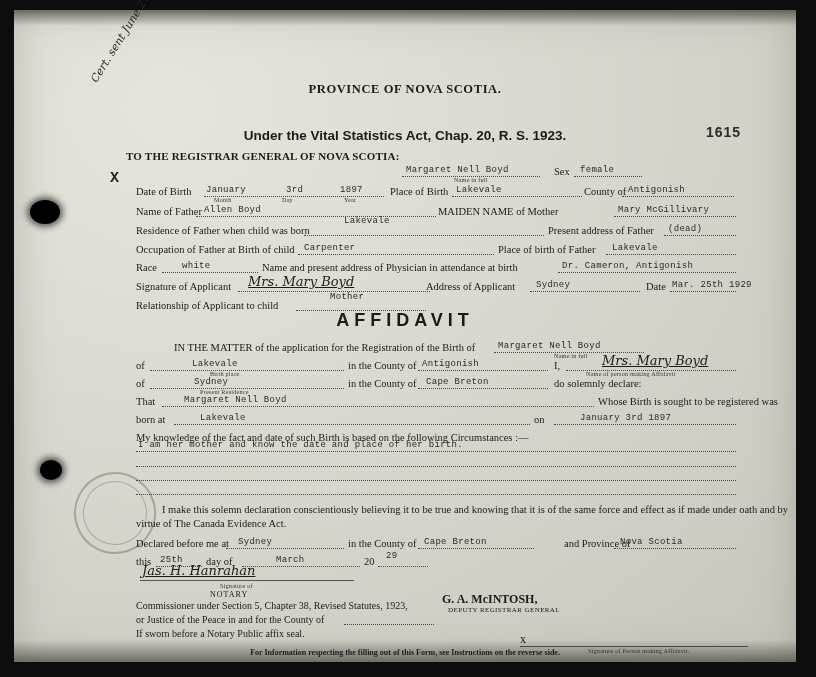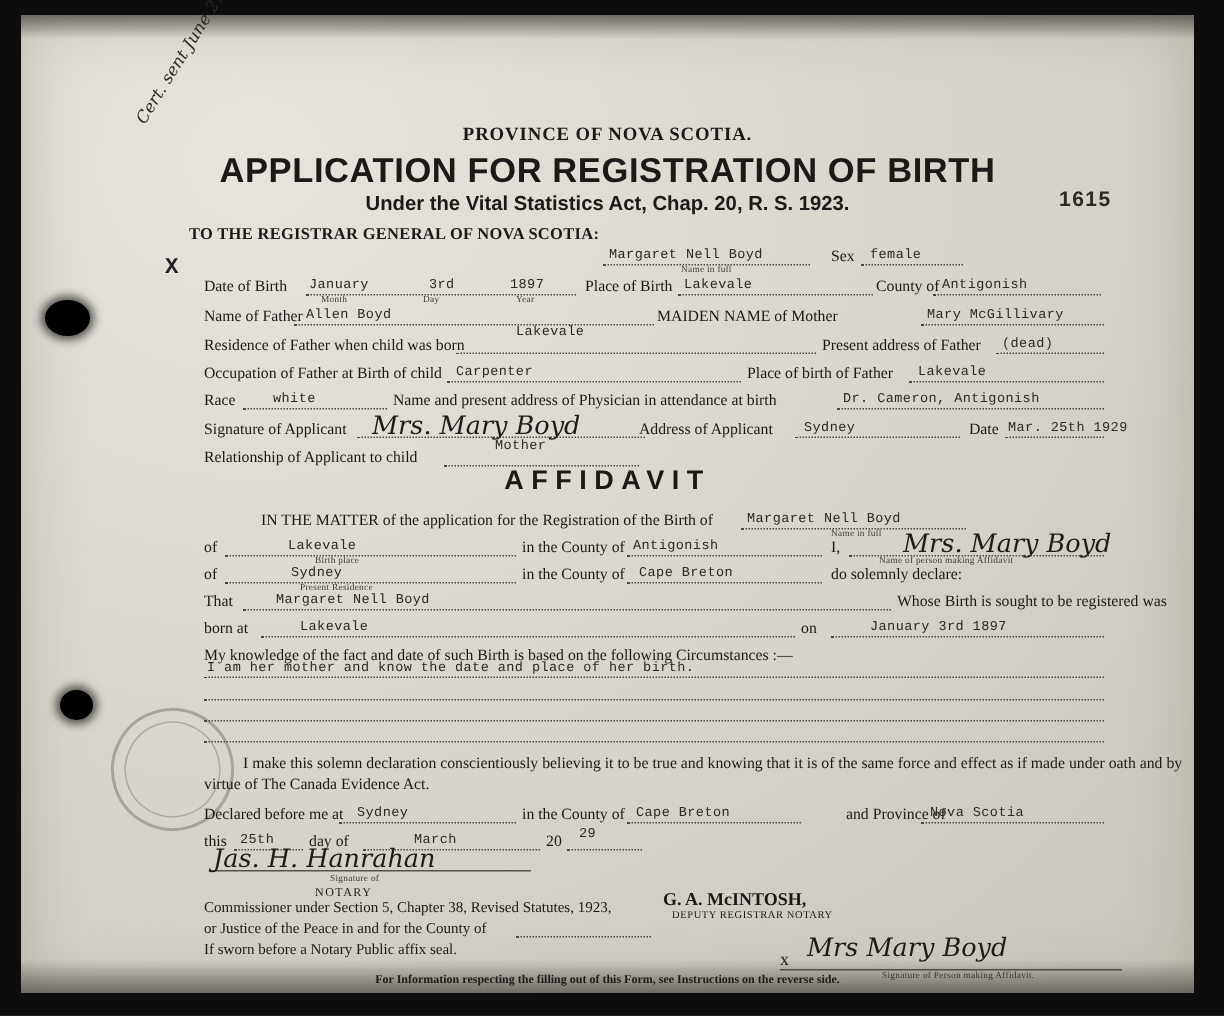--- a/index.html
+++ b/index.html
@@ -145,22 +145,23 @@
   }
   .sig-big {
     font-family: "DejaVu Serif", serif;
     font-style: italic;
     font-size: 17px;
     color: #1d1c1a;
   }
   .sig-mid {
     font-family: "DejaVu Serif", serif;
     font-style: italic;
-    font-size: 17px;
+    font-size: 13px;
     color: #1d1c1a;
+    text-decoration: underline;
   }
   .footer-note {
     left: 0; top: 606px; width: 782px;
     font-size: 8px; font-weight: bold;
   }
   .hand-sm { font-size: 9px; }
 </style>
 </head>
 <body>
 
@@ -171,21 +172,20 @@
       <div class="hole h1"></div>
       <div class="hole h2"></div>
       <div class="stamp">
           <span class="ring"></span>
         </div>
 
       <div class="t marginnote script">Cert. sent June 27/29 to 137 Victoria</div>
       <div class="t xmark hand">X</div>
 
       <div class="t print title-prov center">PROVINCE OF NOVA SCOTIA.</div>
-      <div class="t title-main center">APPLICATION FOR REGISTRATION OF BIRTH</div>
       <div class="t title-sub center">Under the Vital Statistics Act, Chap. 20, R. S. 1923.</div>
       <div class="t recnum hand">1615</div>
       <div class="t print addr-line">TO THE REGISTRAR GENERAL OF NOVA SCOTIA:</div>
 
       <div class="dotline" style="left:388px; top:166px; width:138px;"></div>
       <div class="t hand hand-sm" style="left:392px; top:155px;">Margaret Nell Boyd</div>
       <div class="t tiny" style="left:440px; top:166px;">Name in full</div>
       <div class="t print row" style="left:540px; top:156px;">Sex</div>
       <div class="dotline" style="left:560px; top:166px; width:68px;"></div>
       <div class="t hand hand-sm" style="left:566px; top:155px;">female</div>
@@ -321,24 +321,23 @@
       <div class="t script sig-mid" style="left:128px; top:553px;">Jas. H. Hanrahan</div>
       <div class="t tiny" style="left:206px; top:572px;">Signature of</div>
       <div class="t print" style="left:196px; top:580px; font-size:8px; letter-spacing:1px;">NOTARY</div>
 
       <div class="t print" style="left:122px; top:590px; font-size:10px;">Commissioner under Section 5, Chapter 38, Revised Statutes, 1923,</div>
       <div class="t print" style="left:122px; top:604px; font-size:10px;">or Justice of the Peace in and for the County of</div>
       <div class="dotline" style="left:330px; top:614px; width:90px;"></div>
       <div class="t print" style="left:122px; top:618px; font-size:10px;">If sworn before a Notary Public affix seal.</div>
 
       <div class="t print" style="left:428px; top:582px; font-size:12px; font-weight:bold;">G. A. McINTOSH,</div>
-      <div class="t print" style="left:434px; top:596px; font-size:7px; letter-spacing:0.4px;">DEPUTY REGISTRAR NOTARY</div>
+      <div class="t print" style="left:434px; top:596px; font-size:7px; letter-spacing:0.4px;">DEPUTY REGISTRAR GENERAL</div>
 
       <div class="t print" style="left:506px; top:622px; font-size:12px;">x</div>
-      <div class="t script sig-big" style="left:524px; top:612px;">Mrs Mary Boyd</div>
       <div class="solidline" style="left:506px; top:636px; width:228px;"></div>
       <div class="t tiny" style="left:574px; top:637px;">Signature of Person making Affidavit.</div>
 
       <div class="t print footer-note center" style="top: 606px; left: 0px; width: 782px; margin-top: 32px;">For Information respecting the filling out of this Form, see Instructions on the reverse side.</div>
 
     </div>
   </div>
 </div>
 
 </body></html>

